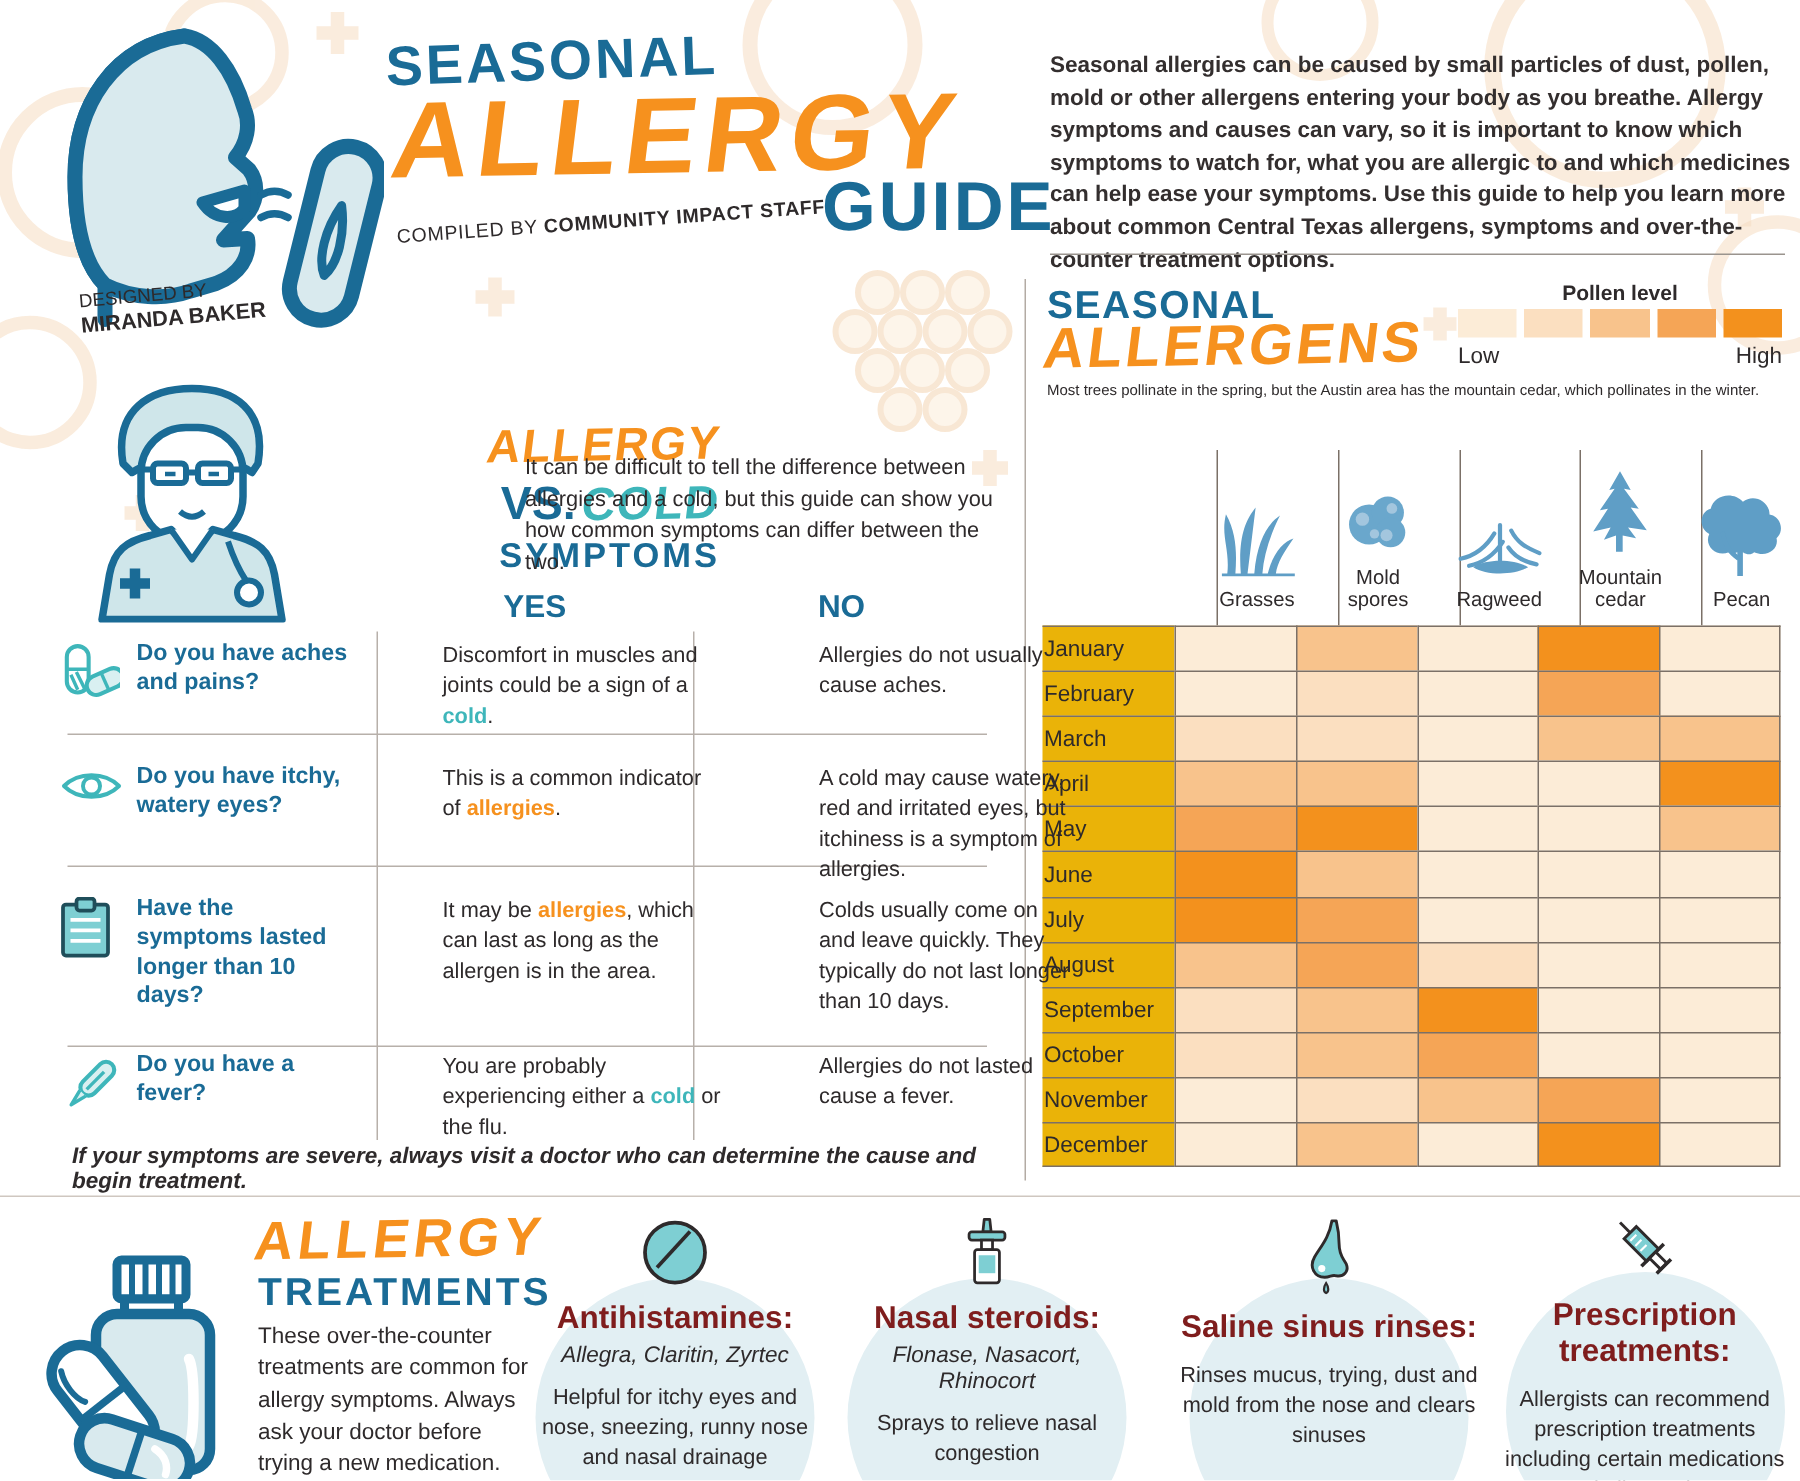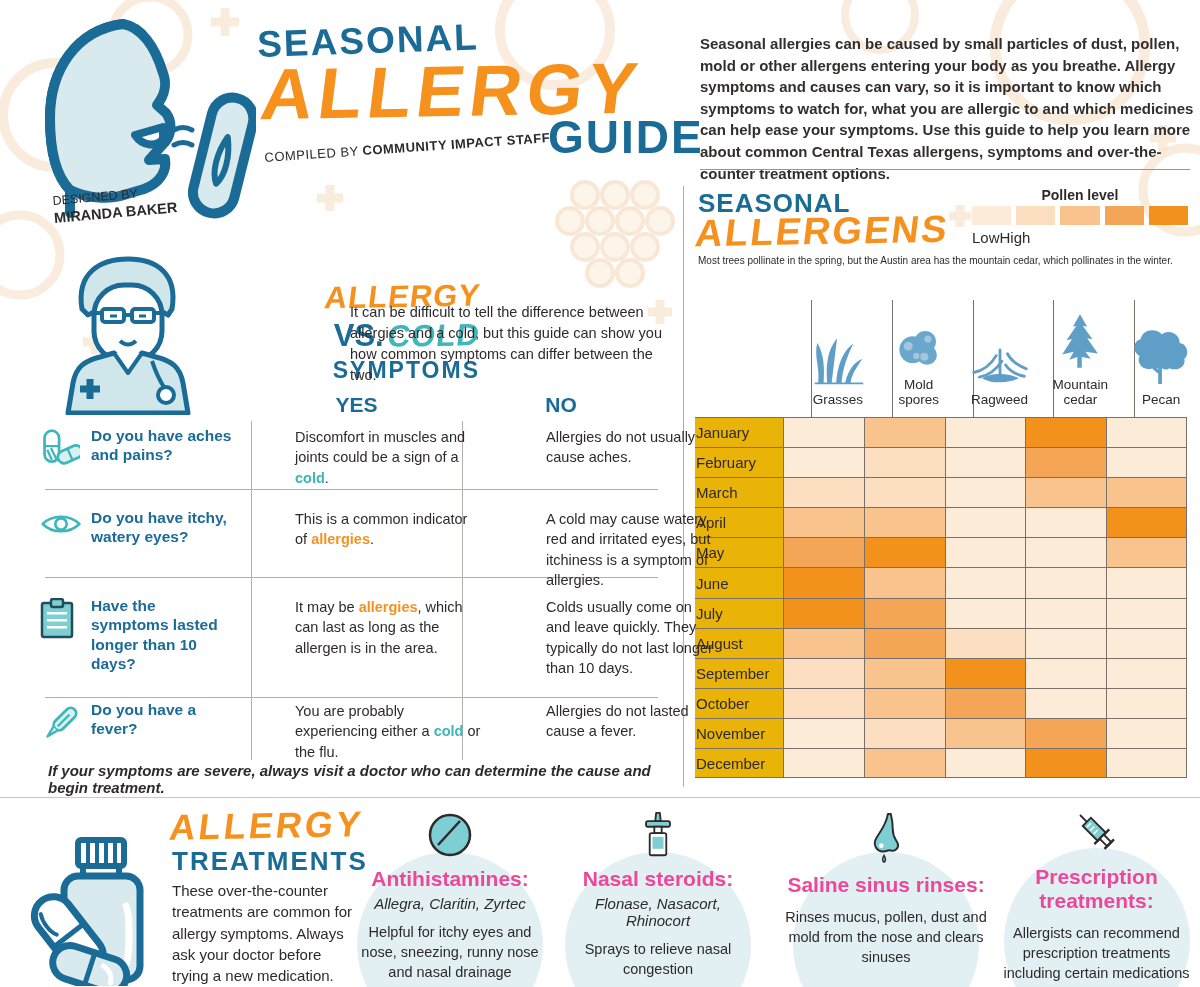--- a/index.html
+++ b/index.html
@@ -28,21 +28,21 @@
   .hline{height:1px;background:#9a948e;}
   .hline-light{height:1px;background:#cfc7c0;}
 
   
   .sa-title1{font-size:26px;font-weight:800;letter-spacing:1px;}
   .sa-title2{font-size:38px;line-height:1;letter-spacing:2px;}
   .sa-desc{width:482px;font-size:10px;line-height:1.45;}
   .legend-title{width:216px;text-align:center;font-size:14px;font-weight:bold;}
   .legend-swatches{width:216px;display:flex;gap:5px;}
   .legend-swatches .swatch{flex:1;height:19px;}
-  .legend-ends{width:216px;display:flex;justify-content:flex-start;font-size:15px;}
+  .legend-ends{width:216px;display:flex;justify-content:space-between;font-size:15px;}
 
   .hm-grid{display:grid;grid-template-columns:88px repeat(5,80.8px);grid-template-rows:117px repeat(12,30.1px);}
   .hm-header{display:flex;flex-direction:column;align-items:center;justify-content:flex-end;
              padding-bottom:9px;gap:7px;border-left:1px solid #7b7067;margin-left:28px;}
   .hm-header.noborder{border-left:none;}
   .hm-header .hm-label{font-size:13.5px;line-height:1.15;text-align:center;max-width:70px;}
   .hm-month{display:flex;align-items:center;font-size:15px;border-top:1px solid #7b7067;background:#eab308;padding-left:1px;}
   .hm-cell{border-top:1px solid #7b7067;border-left:1px solid #7b7067;}
   .hm-last-col{border-right:1px solid #7b7067;}
   .hm-last-row{border-bottom:1px solid #7b7067;}
@@ -63,21 +63,21 @@
   .footnote{font-size:15px;font-style:italic;font-weight:600;}
 
   
   .tr-title1{font-size:36px;line-height:1;letter-spacing:3px;}
   .tr-title2{font-size:26px;font-weight:bold;letter-spacing:2px;}
   .tr-intro{width:184px;font-size:15px;line-height:1.42;}
   .treat-col{display:flex;flex-direction:column;align-items:center;text-align:center;}
   .treat-circle{position:absolute;left:50%;transform:translateX(-50%);top:40px;width:186px;height:186px;
                 border-radius:50%;background:#e2eff3;z-index:0;}
   .treat-inner{position:relative;z-index:1;display:flex;flex-direction:column;align-items:center;}
-  .treat-head{font-size:21px;font-weight:800;color:#ec4899;line-height:1.15;margin-top:9px;}
+  .treat-head{font-size:21px;font-weight:800;color:#7f1d1d;line-height:1.15;margin-top:9px;}
   .treat-brands{font-size:15px;font-style:italic;margin-top:4px;}
   .treat-body{font-size:14.5px;line-height:1.38;margin-top:10px;}
 </style>
 </head>
 <body>
 
 <div class="page">
 
   <svg class="abs" style="left:0;top:0;" width="1200" height="987">
     <g fill="none" stroke="#f6ddc2" opacity="0.55">
@@ -455,21 +455,21 @@
 
   <div class="abs treat-col" style="left:782px;top:812px;width:208px;height:175px;">
     <div class="treat-circle"></div>
     <div class="treat-inner">
       <svg width="40" height="52" viewBox="0 0 40 54">
         <path d="M22,2 C20,14 14,20 10,27 C6,34 10,41 17,41 C21,41 22,39 25,40 C30,41 34,37 32,32 C30,28 27,26 27,18 C27,12 26,6 25,2 Z" fill="#7ecfd3" stroke="#2e2a2b" stroke-width="2" stroke-linejoin="round"></path>
         <circle cx="15" cy="35" r="2.5" fill="#fff"></circle>
         <path d="M18,45 C16,48 16,51 18,52 C20,51 20,48 18,45 Z" fill="#7ecfd3" stroke="#2e2a2b" stroke-width="1.5"></path>
       </svg>
       <div class="treat-head">Saline sinus rinses:</div>
-      <div class="treat-body">Rinses mucus, pollen, dust and mold from the nose and clears sinuses</div>
+      <div class="treat-body">Rinses mucus, trying, dust and mold from the nose and clears sinuses</div>
     </div>
   </div>
 
   <div class="abs treat-col" style="left:994px;top:808px;width:205px;height:179px;">
     <div class="treat-circle"></div>
     <div class="treat-inner">
       <svg width="48" height="48" viewBox="0 0 50 50">
         <g transform="rotate(-45 25 25)">
           <path d="M25,0 L25,10" stroke="#2e2a2b" stroke-width="2"></path>
           <rect x="19" y="10" width="12" height="22" fill="#7ecfd3" stroke="#2e2a2b" stroke-width="2"></rect>

